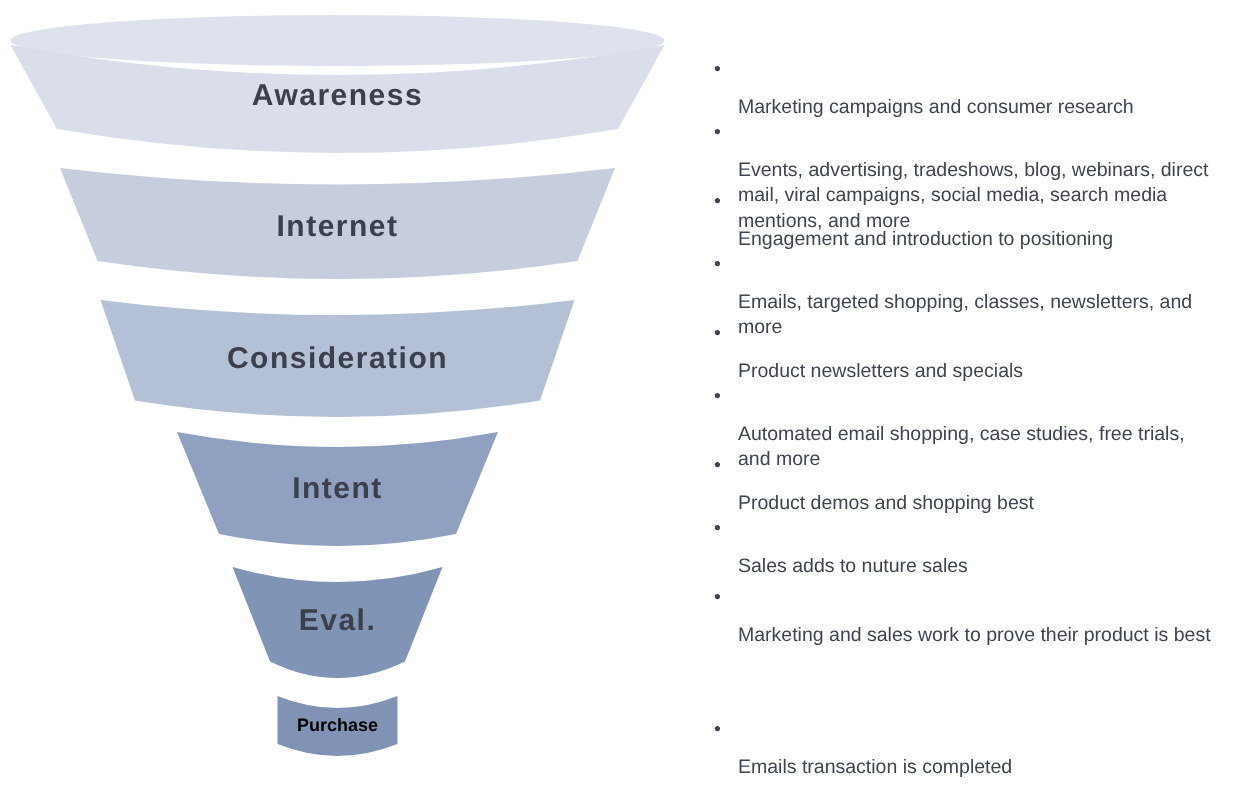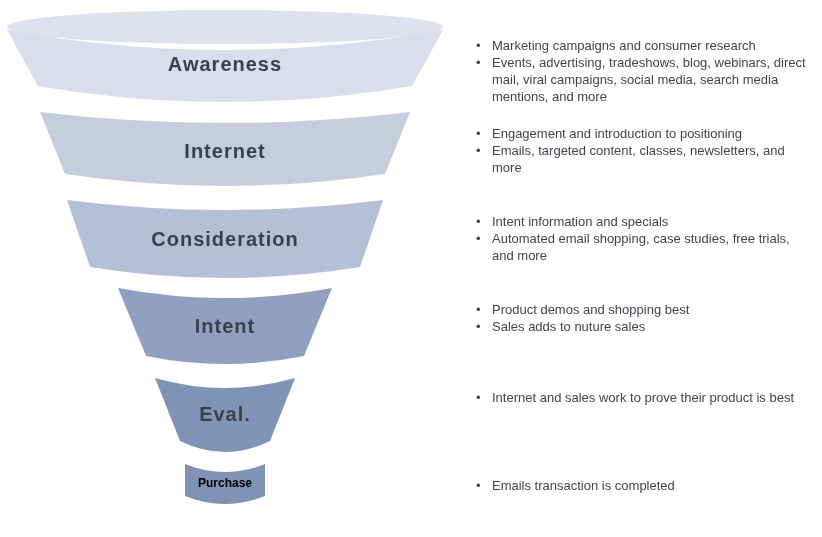--- a/index.html
+++ b/index.html
@@ -60,20 +60,21 @@
     width: 16px;
     font-size: 13px;
     line-height: 17px;
     color: #3e4450;
   }
   .note-text {
     flex: 1;
     font-size: 13px;
     line-height: 17px;
     color: #3e4450;
+    margin-top: 25px;
   }
 </style>
 </head>
 <body>
 
 <div class="page">
 
   <svg class="funnel-svg" width="460" height="537" viewBox="0 0 460 537">
 
     <ellipse cx="225" cy="27" rx="218" ry="17" fill="#dde2ec"></ellipse>
@@ -109,28 +110,28 @@
       </li>
     </ul>
 
     <ul class="note-list" style="top:125px">
       <li class="note-item">
         <span class="dot">•</span>
         <span class="note-text">Engagement and introduction to positioning</span>
       </li>
       <li class="note-item">
         <span class="dot">•</span>
-        <span class="note-text">Emails, targeted content, classes, newsletters, and more</span>
+        <span class="note-text">Emails, targeted shopping, classes, newsletters, and more</span>
       </li>
     </ul>
 
     <ul class="note-list" style="top:213px">
       <li class="note-item">
         <span class="dot">•</span>
-        <span class="note-text">Intent information and specials</span>
+        <span class="note-text">Product newsletters and specials</span>
       </li>
       <li class="note-item">
         <span class="dot">•</span>
         <span class="note-text">Automated email shopping, case studies, free trials, and more</span>
       </li>
     </ul>
 
     <ul class="note-list" style="top:301px">
       <li class="note-item">
         <span class="dot">•</span>
@@ -138,21 +139,21 @@
       </li>
       <li class="note-item">
         <span class="dot">•</span>
         <span class="note-text">Sales adds to nuture sales</span>
       </li>
     </ul>
 
     <ul class="note-list" style="top:389px">
       <li class="note-item">
         <span class="dot">•</span>
-        <span class="note-text">Internet and sales work to prove their product is best</span>
+        <span class="note-text">Marketing and sales work to prove their product is best</span>
       </li>
     </ul>
 
     <ul class="note-list" style="top:477px">
       <li class="note-item">
         <span class="dot">•</span>
         <span class="note-text">Emails transaction is completed</span>
       </li>
     </ul>
 

